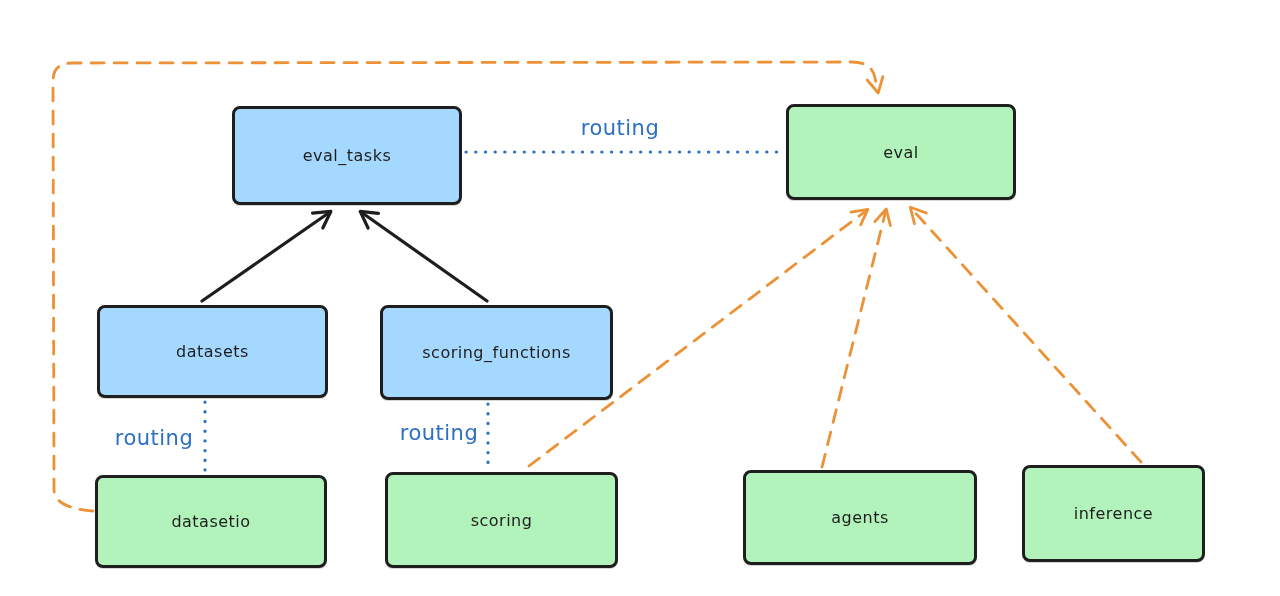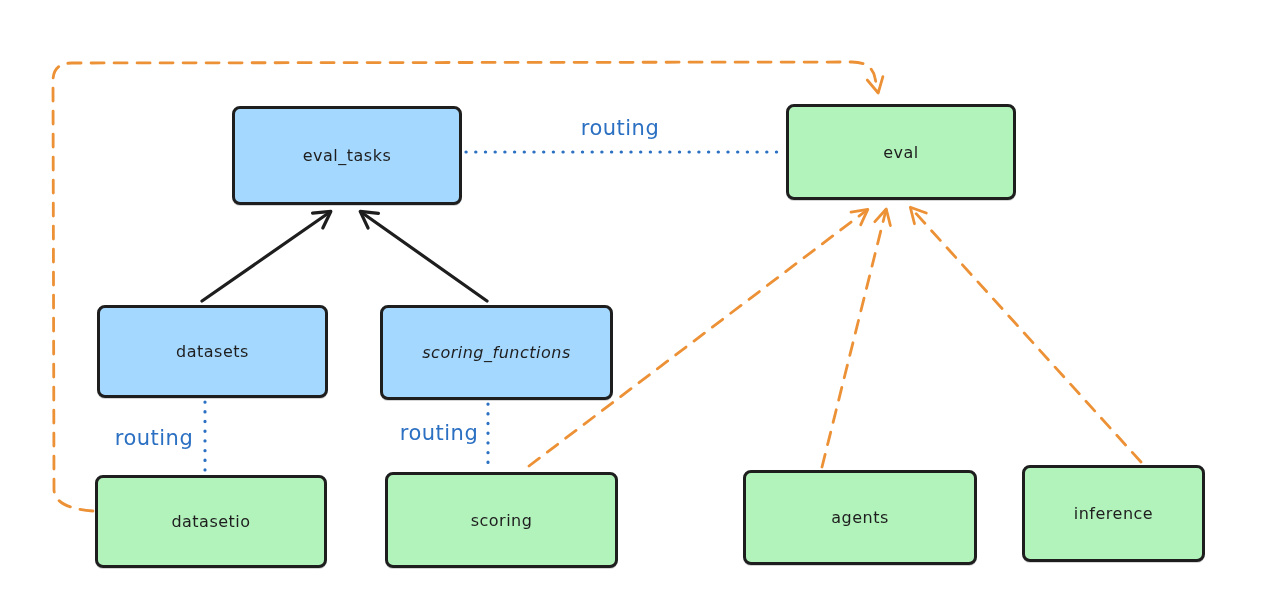--- a/index.html
+++ b/index.html
@@ -37,21 +37,21 @@
     font-size: 16px;
     letter-spacing: 0.5px;
     box-shadow: 0 1px 0 rgba(30,30,30,0.18);
   }
   .node.blue  { background: var(--blue-node-fill); }
   .node.green { background: var(--green-node-fill); }
 
   .n-eval-tasks        { left: 232px;  top: 106px; width: 230px; height: 99px; }
   .n-eval              { left: 786px;  top: 104px; width: 230px; height: 96px; }
   .n-datasets          { left: 97px;   top: 305px; width: 231px; height: 93px; }
-  .n-scoring-functions { left: 380px;  top: 305px; width: 233px; height: 95px; font-style: italic; }
+  .n-scoring-functions { left: 380px;  top: 305px; width: 233px; height: 95px; }
   .n-datasetio         { left: 95px;   top: 475px; width: 232px; height: 93px; }
   .n-scoring           { left: 385px;  top: 472px; width: 233px; height: 96px; }
   .n-agents            { left: 708px;  top: 470px; width: 234px; height: 95px; margin-left: 35px; }
   .n-inference         { left: 1022px; top: 465px; width: 183px; height: 97px; }
 
   .edge-black {
     stroke: var(--solid-arrow); stroke-width: 3.2; fill: none;
     stroke-linecap: round;
   }
   .edge-orange {

